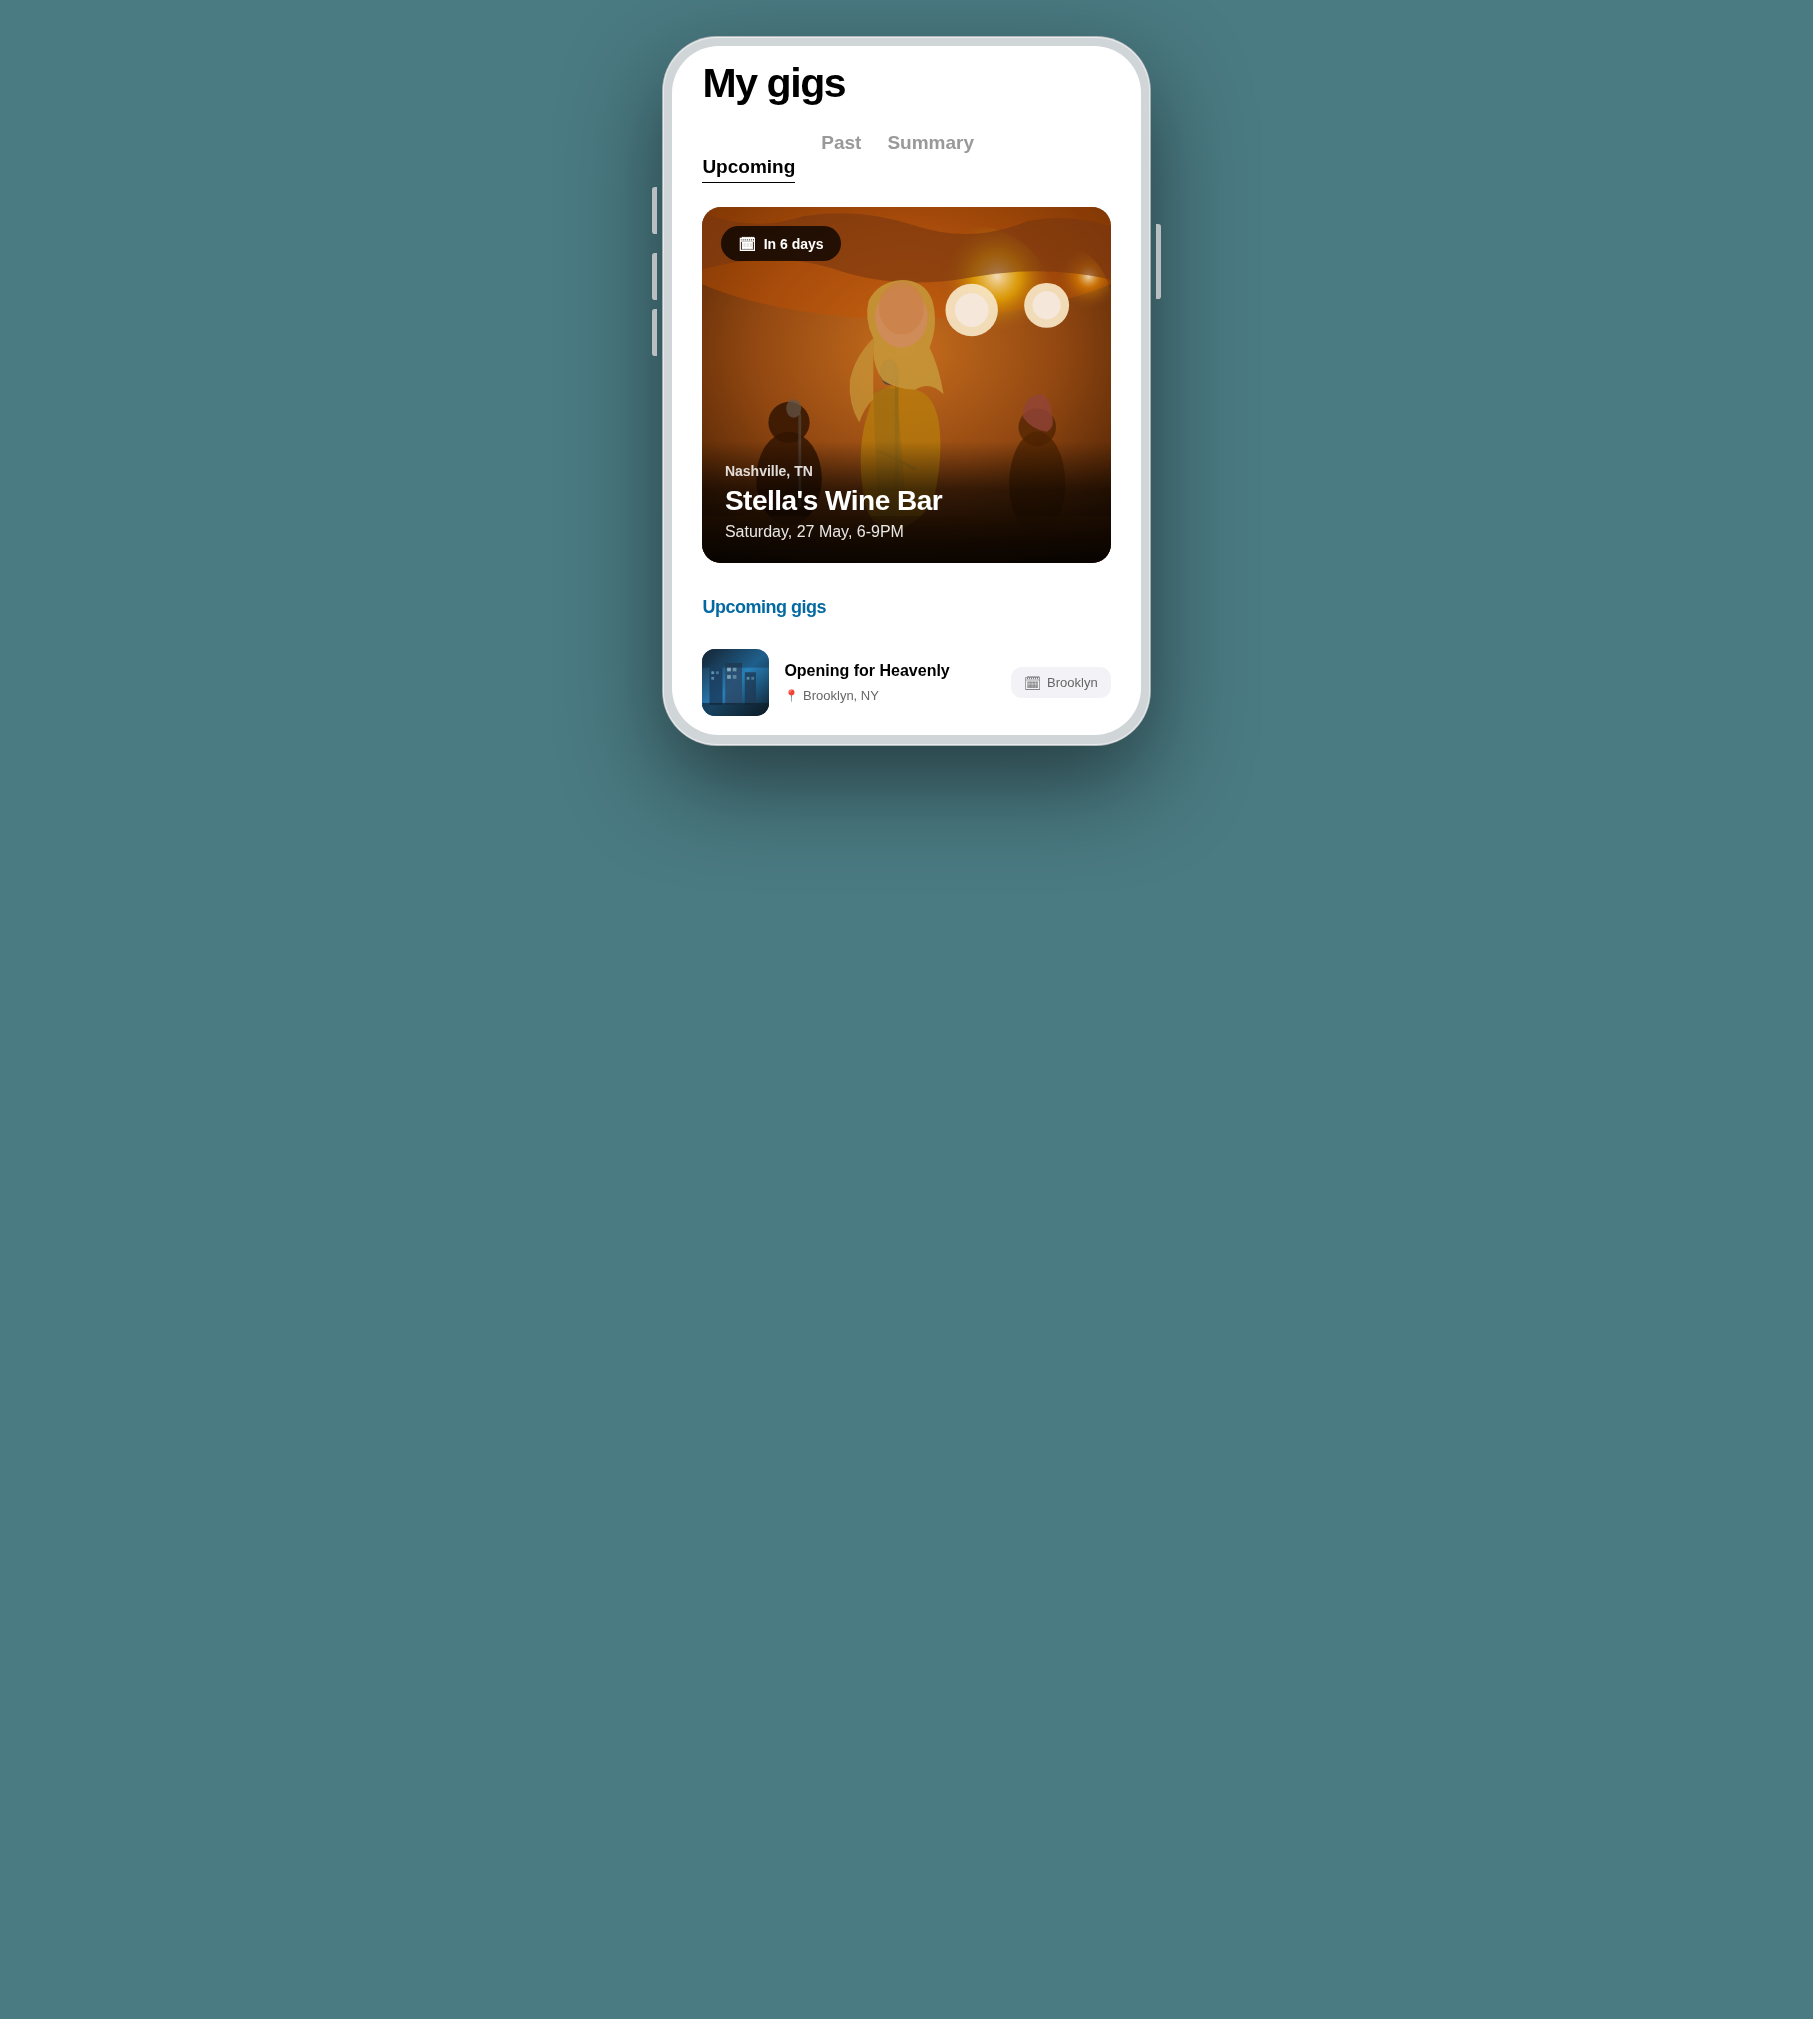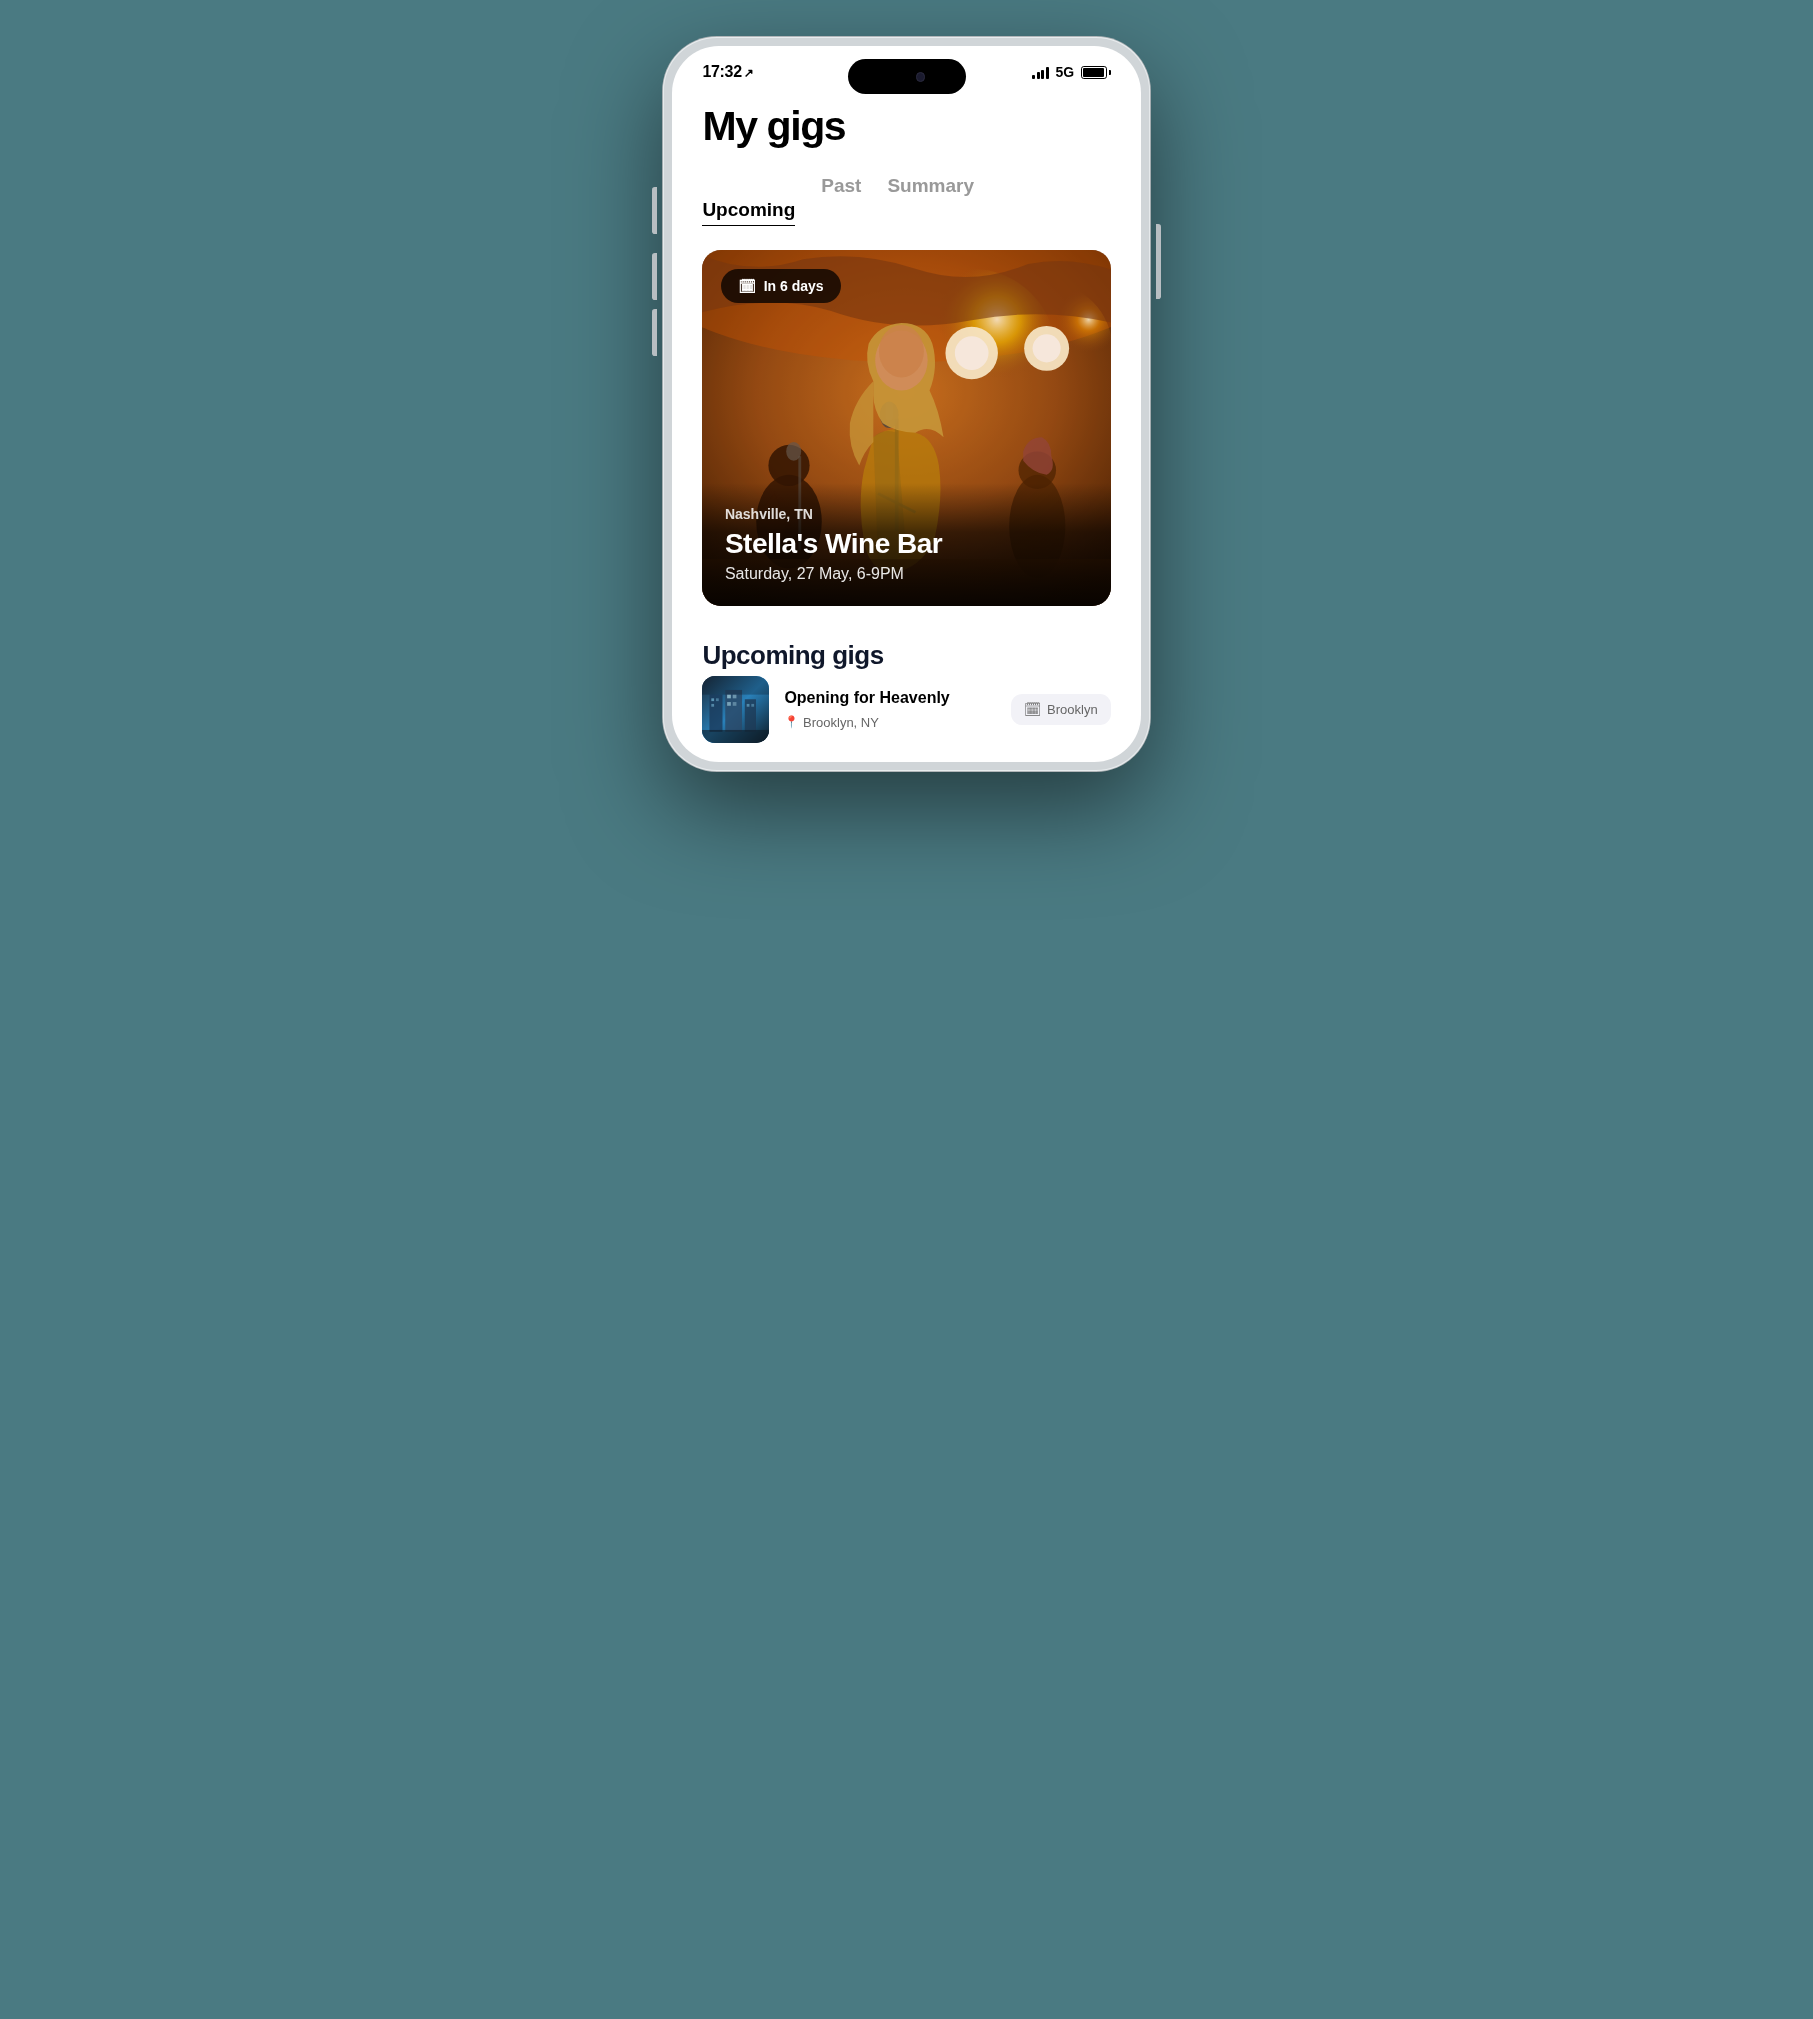--- a/index.html
+++ b/index.html
@@ -247,24 +247,24 @@
     }
 
     .hero-date {
       font-size: 16px;
       color: rgba(255,255,255,0.9);
       font-weight: 500;
     }
 
     
     .section-title {
-      font-size: 26px;
+      font-size: 18px;
       font-weight: 700;
-      color: #0f172a;
-      margin-bottom: 5px;
+      color: #0369a1;
+      margin-bottom: 31px;
       letter-spacing: -0.5px;
     }
 
     .gig-item {
       display: flex;
       align-items: center;
       gap: 15px;
       padding-bottom: 19px;
     }
 
@@ -317,45 +317,20 @@
       color: #666;
       white-space: nowrap;
     }
   </style>
 </head>
 <body>
 
 <div class="phone-frame">
   <div class="phone-screen">
 
-    <div class="status-bar">
-      <div class="status-time">
-        <span>17:32</span><span style="font-size:12px; margin-left:1.9px;">↗</span>
-      </div>
-
-      <div class="dynamic-island">
-        <div class="camera-dot"></div>
-      </div>
-
-      <div class="status-right">
-        <div class="signal-bars">
-          <div class="signal-bar"></div>
-          <div class="signal-bar"></div>
-          <div class="signal-bar"></div>
-          <div class="signal-bar"></div>
-        </div>
-        <span class="status-5g">5G</span>
-        <div class="battery">
-          <div class="battery-body">
-            <div class="battery-fill"></div>
-          </div>
-          <div class="battery-tip"></div>
-        </div>
-      </div>
-    </div>
 
     <div class="app-content">
 
       <h1 class="page-title">My gigs</h1>
 
       <div class="tabs">
         <span class="tab active">Upcoming</span>
         <span class="tab">Past</span>
         <span class="tab">Summary</span>
       </div>

